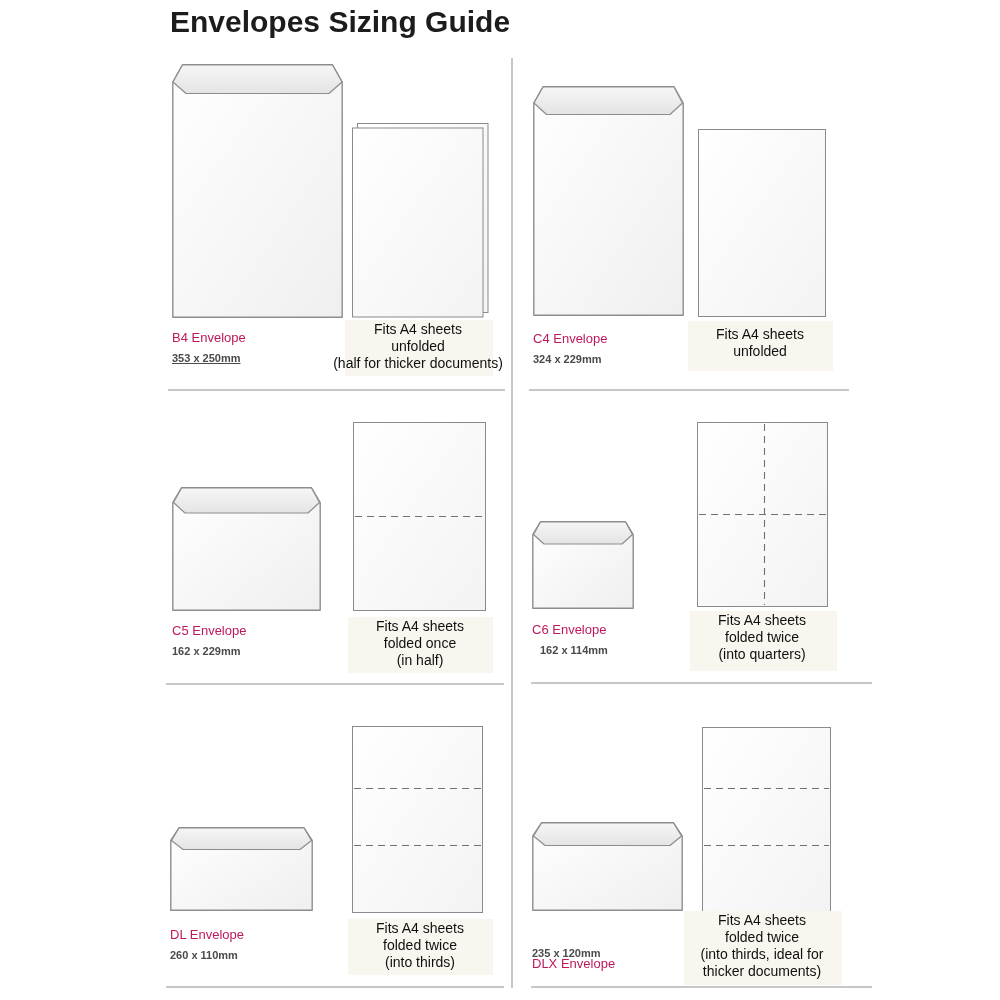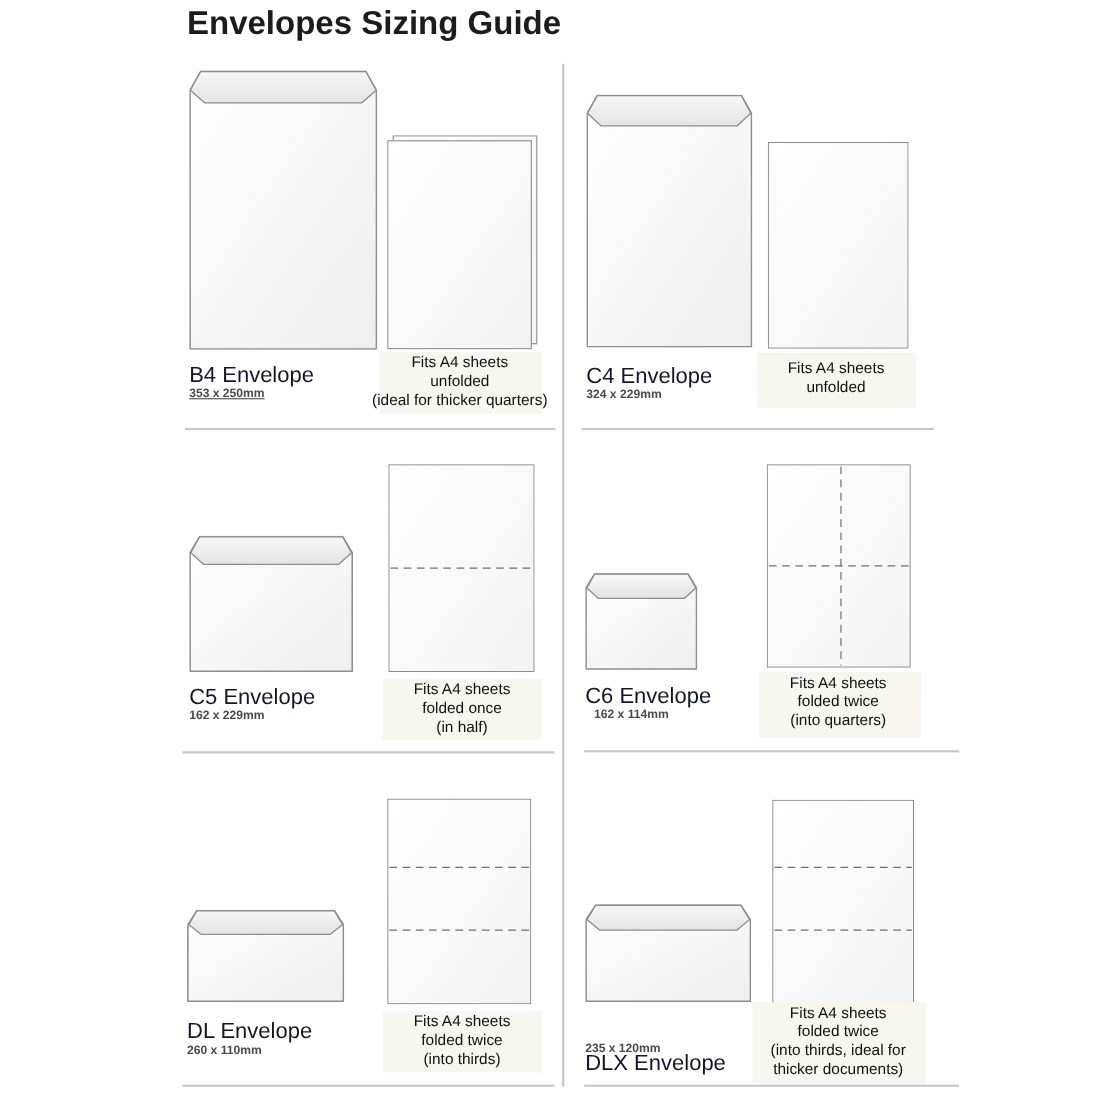--- a/index.html
+++ b/index.html
@@ -13,21 +13,21 @@
   }
   .divider{position:absolute;background:#c7c7c7;}
   .divider.h{height:1.5px;}
   .divider.v{width:1.5px;}
   section{position:absolute;left:0;top:0;width:0;height:0;}
   .illus{position:absolute;display:block;}
   .env-body{fill:url(#gBody);stroke:#8d8d8d;stroke-width:1.4;stroke-linejoin:round;}
   .env-flap{fill:url(#gFlap);stroke:#8d8d8d;stroke-width:1.2;stroke-linejoin:round;}
   .sheet-face{fill:url(#gSheet);stroke:#8a8a8a;stroke-width:1;}
   .fold{stroke:#707070;stroke-width:1.1;stroke-dasharray:7 5;fill:none;}
-  .env-name{position:absolute;font-size:20px;color:#0f172a;white-space:nowrap;}
+  .env-name{position:absolute;font-size:13px;color:#be185d;white-space:nowrap;}
   .env-dims{position:absolute;font-size:11px;font-weight:bold;color:#4a4a4a;white-space:nowrap;}
   .caption{position:absolute;width:210px;text-align:center;font-size:14px;line-height:17px;color:#101010;}
   .caption span{display:block;white-space:nowrap;}
   .caption-bg{position:absolute;background:#f9f6ef;}
 </style>
 </head>
 <body>
 
 <div class="canvas">
 
@@ -66,21 +66,21 @@
     <svg class="illus" style="left:352px;top:123px;" width="137" height="195" viewBox="0 0 137 195">
       <rect class="sheet-face" x="5.5" y="0.5" width="130.5" height="189"></rect>
       <rect class="sheet-face" x="0.5" y="5" width="130.5" height="189"></rect>
     </svg>
     <div class="env-name" style="left:172px;top:330px;">B4 Envelope</div>
     <div class="env-dims" style="left:172px;top:352px;text-decoration:underline;">353 x 250mm</div>
     <div class="caption-bg" style="left:345px;top:320px;width:148px;height:56px;"></div>
     <div class="caption" style="left:313px;top:321px;">
       <span>Fits A4 sheets</span>
       <span>unfolded</span>
-      <span>(ideal for thicker quarters)</span>
+      <span>(half for thicker documents)</span>
     </div>
   </section>
 
   <section>
     <svg class="illus" style="left:533px;top:86px;" width="151" height="230" viewBox="0 0 151 230">
       <path class="env-body" d="M10,0.8 L141,0.8 L150.2,17 L150.2,229.2 L0.8,229.2 L0.8,17 Z"></path>
       <path class="env-flap" d="M10,1 L141,1 L149.5,17 L137,28.5 L13.5,28.5 L1,17 Z"></path>
     </svg>
     <svg class="illus" style="left:698px;top:129px;" width="128" height="188" viewBox="0 0 128 188">
       <rect class="sheet-face" x="0.5" y="0.5" width="127" height="187"></rect>

